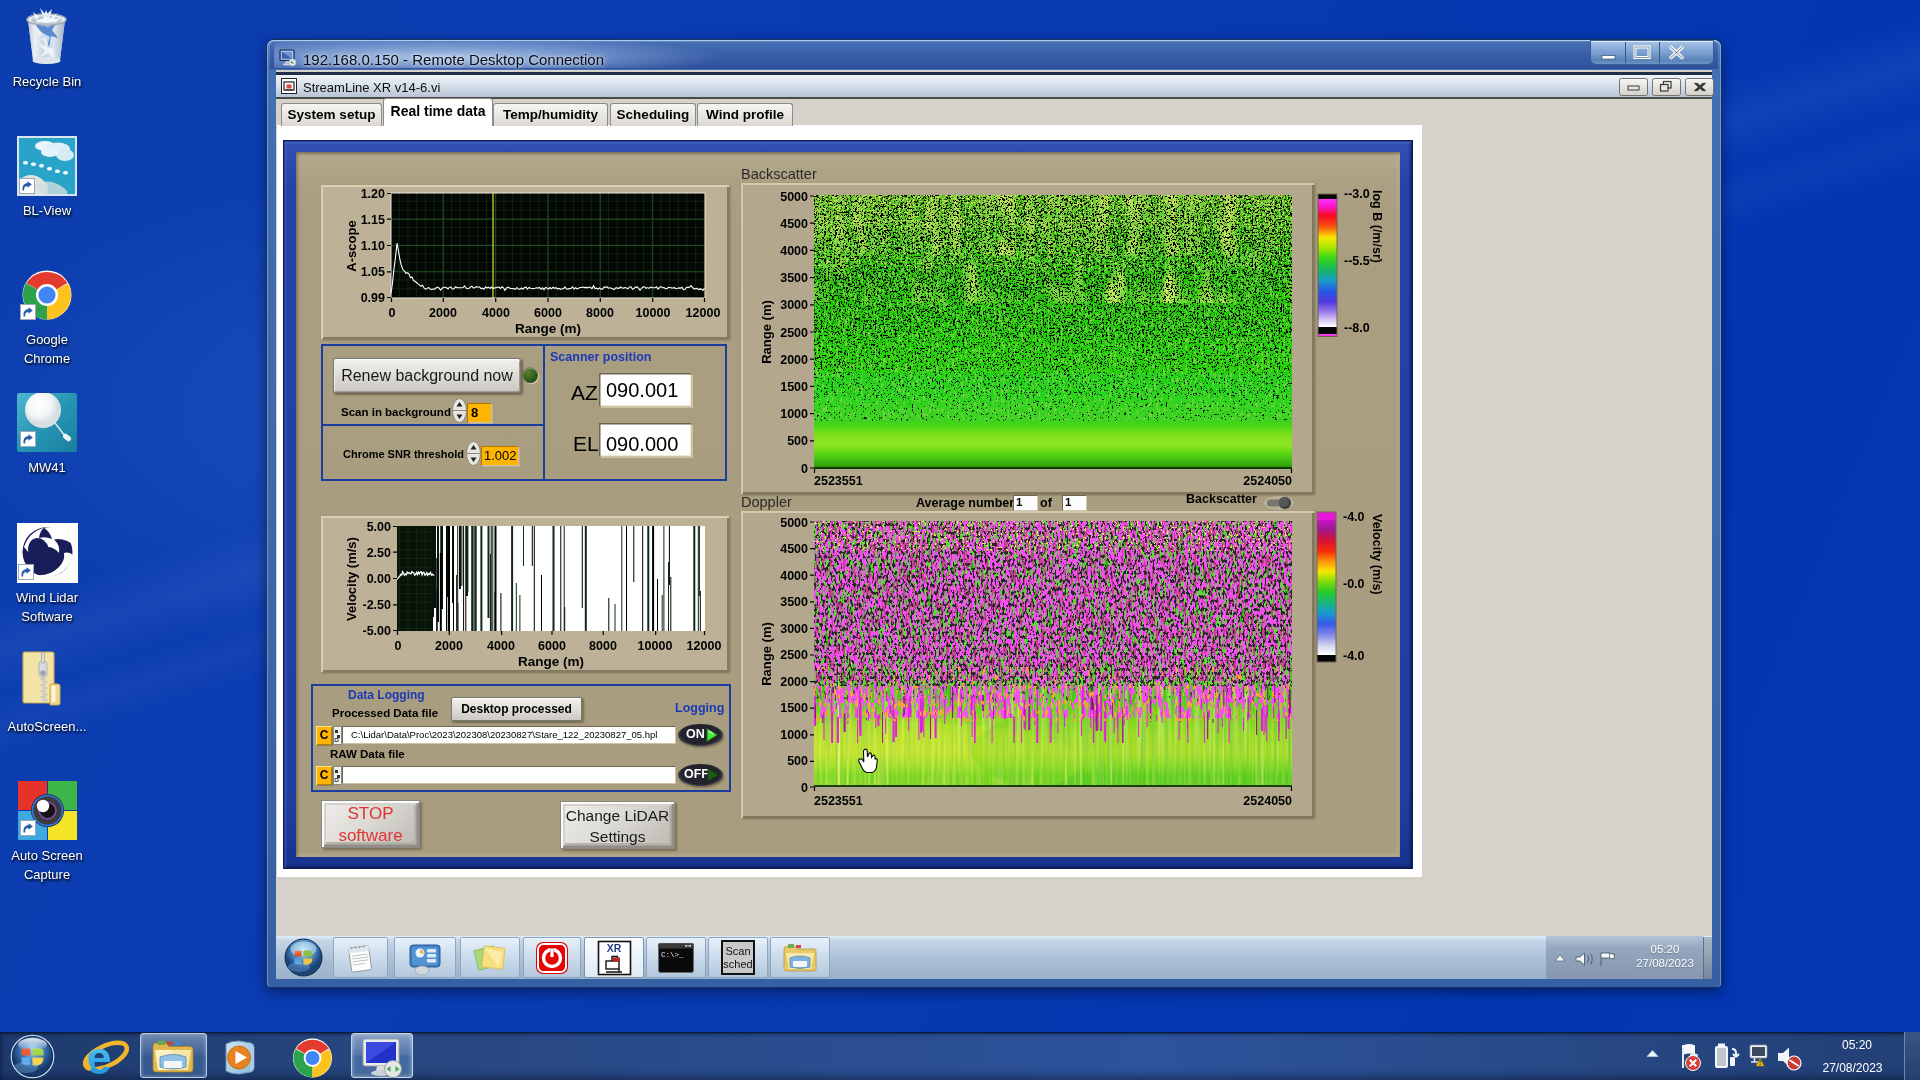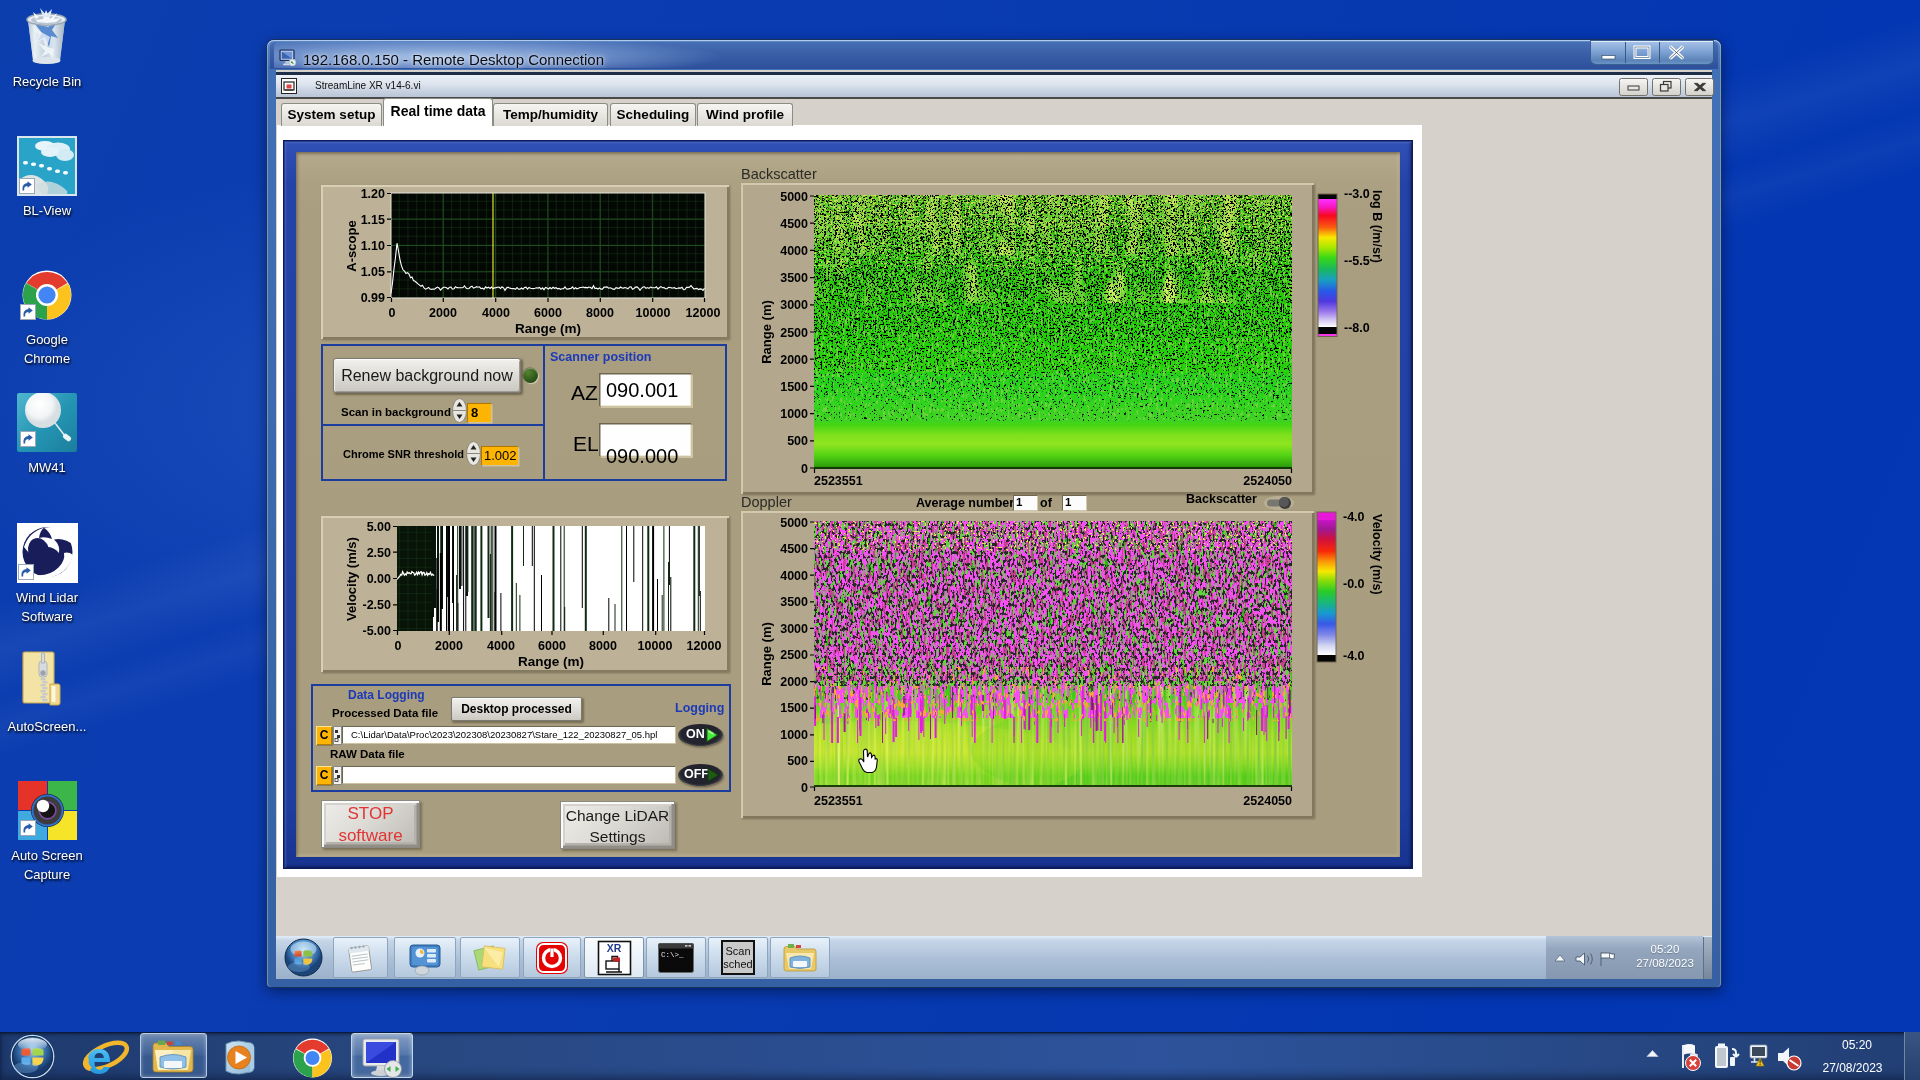--- a/index.html
+++ b/index.html
@@ -189,21 +189,21 @@
 <div class="ab" style="left:276px;top:72px;width:1436px;height:3px;background:#1f2e47;"></div>
 <div class="ab" style="left:276px;top:75px;width:1436px;height:22px;background:linear-gradient(180deg,#eef2f8 0%,#dde4ee 40%,#c6d1e0 75%,#b9c5d6 100%);"></div>
 <div class="ab" style="left:276px;top:97px;width:1436px;height:2px;background:#4a4a48;"></div>
 
 <svg class="ab" style="left:281px;top:78px" width="16" height="16" viewBox="0 0 16 16">
 <rect x="0.5" y="0.5" width="15" height="15" fill="#fff" stroke="#222"></rect>
 <rect x="3" y="4" width="10" height="8" fill="none" stroke="#333" stroke-width="1.3"></rect>
 <rect x="5.5" y="6.5" width="5" height="4" fill="#d44"></rect>
 <path d="M4 12 L12 12" stroke="#333" stroke-width="1.2"></path>
 </svg>
-<div class="ab" style="left:315px;top:80px;font-size:10px;color:#101010;">StreamLine XR v14-6.vi</div>
+<div class="ab" style="left:303px;top:80px;font-size:13px;color:#101010;">StreamLine XR v14-6.vi</div>
 
 <div class="ab" style="left:1619px;top:78px;width:29px;height:18px;background:linear-gradient(180deg,#f6f5f3,#d5d2cb);border:1px solid #73736d;border-radius:2.5px;box-sizing:border-box;"></div>
 <div class="ab" style="left:1652px;top:78px;width:29px;height:18px;background:linear-gradient(180deg,#f6f5f3,#d5d2cb);border:1px solid #73736d;border-radius:2.5px;box-sizing:border-box;"></div>
 <div class="ab" style="left:1685px;top:78px;width:29px;height:18px;background:linear-gradient(180deg,#f6f5f3,#d5d2cb);border:1px solid #73736d;border-radius:2.5px;box-sizing:border-box;"></div>
 <svg class="ab" style="left:1619px;top:78px" width="96" height="18" viewBox="0 0 96 18">
 <rect x="9" y="8" width="11" height="4" fill="#e8e6e2" stroke="#3a3a38" stroke-width="1"></rect>
 <g fill="none" stroke="#3a3a38" stroke-width="1.2">
       <rect x="44.5" y="3.5" width="7.5" height="6.5"></rect>
       <rect x="41.5" y="6.5" width="7.5" height="6.5" fill="#e8e6e2"></rect>
     </g>
@@ -889,21 +889,21 @@
 <path d="M1 12.5 H14" stroke="#8a8878" stroke-width="1"></path>
 <path d="M7.5 4 L10.5 8.5 H4.5 Z" fill="#222"></path>
 <path d="M7.5 21 L4.5 16.5 H10.5 Z" fill="#222"></path>
 </svg>
 <div class="ab" style="left:481px;top:446px;width:37px;height:19px;background:#feb402;box-shadow:inset 1px 1px 0 rgba(110,70,0,.55),1.5px 1.5px 0 #cdc2a2;font-size:13px;font-weight:normal;padding-left:3px;line-height:19px;box-sizing:border-box;">1.002</div>
 
 <div class="ab" style="left:550px;top:350px;font-size:12.5px;font-weight:bold;color:#1c3ab8;">Scanner position</div>
 <div class="ab" style="left:571px;top:381px;font-size:21px;color:#000;">AZ</div>
 <div class="ab" style="left:599px;top:373px;width:92px;height:33px;background:#fefefe;box-shadow:inset 1.5px 1.5px 0 #6e6650,inset -1px -1px 0 #efe9d8,2px 2px 0 #cdc2a2;font-size:20px;padding:6px 0 12px 7px;box-sizing:border-box;color:#000;">090.001</div>
 <div class="ab" style="left:573px;top:432px;font-size:21px;color:#000;">EL</div>
-<div class="ab" style="left:599px;top:423px;width:92px;height:33px;background:#fefefe;box-shadow:inset 1.5px 1.5px 0 #6e6650,inset -1px -1px 0 #efe9d8,2px 2px 0 #cdc2a2;font-size:20px;padding:22px 0 0 7px;box-sizing:border-box;color:#000;">090.000</div>
+<div class="ab" style="left:599px;top:423px;width:92px;height:33px;background:#fefefe;box-shadow:inset 1.5px 1.5px 0 #6e6650,inset -1px -1px 0 #efe9d8,2px 2px 0 #cdc2a2;font-size:20px;padding:10px 0 0 7px;box-sizing:border-box;color:#000;">090.000</div>
 
 <div class="ab" style="left:311px;top:684px;width:420px;height:108px;border:2.5px solid #1c3da0;box-sizing:border-box;"></div>
 <div class="ab" style="left:328px;top:688px;font-size:12px;font-weight:bold;color:#1c3ab8;padding-left:20px;">Data Logging</div>
 <div class="ab" style="left:332px;top:707px;font-size:11.5px;font-weight:bold;color:#000;">Processed Data file</div>
 <div class="ab" style="left:451px;top:697px;width:131px;height:24px;background:linear-gradient(180deg,#f2f1ee 0%,#dedcd6 55%,#cbc9c2 100%);border:1px solid #7a7a72;border-radius:2px;box-shadow:inset 0 1px 0 #fdfdfb,1.5px 1.5px 2px rgba(60,50,30,.45);box-sizing:border-box;text-align:center;line-height:22px;font-size:12px;font-weight:bold;color:#000;">Desktop processed file</div>
 <div class="ab" style="left:675px;top:701px;font-size:12.5px;font-weight:bold;color:#1c3ab8;">Logging</div>
 <div class="ab" style="left:316px;top:726px;width:16px;height:19px;background:#feb402;box-shadow:inset 1px 1px 0 rgba(255,240,190,.8),inset -1px -1px 0 rgba(110,70,0,.5),1px 1px 0 #877d62;font-size:12px;font-weight:bold;text-align:center;line-height:19px;color:#000;">C</div>
 <svg class="ab" style="left:333px;top:726px" width="9" height="19" viewBox="0 0 9 19">
     <rect x="0.5" y="0.5" width="8" height="18" fill="#f4f2ec" stroke="#888"></rect>
     <rect x="2" y="4" width="3" height="3" fill="#333"></rect>

